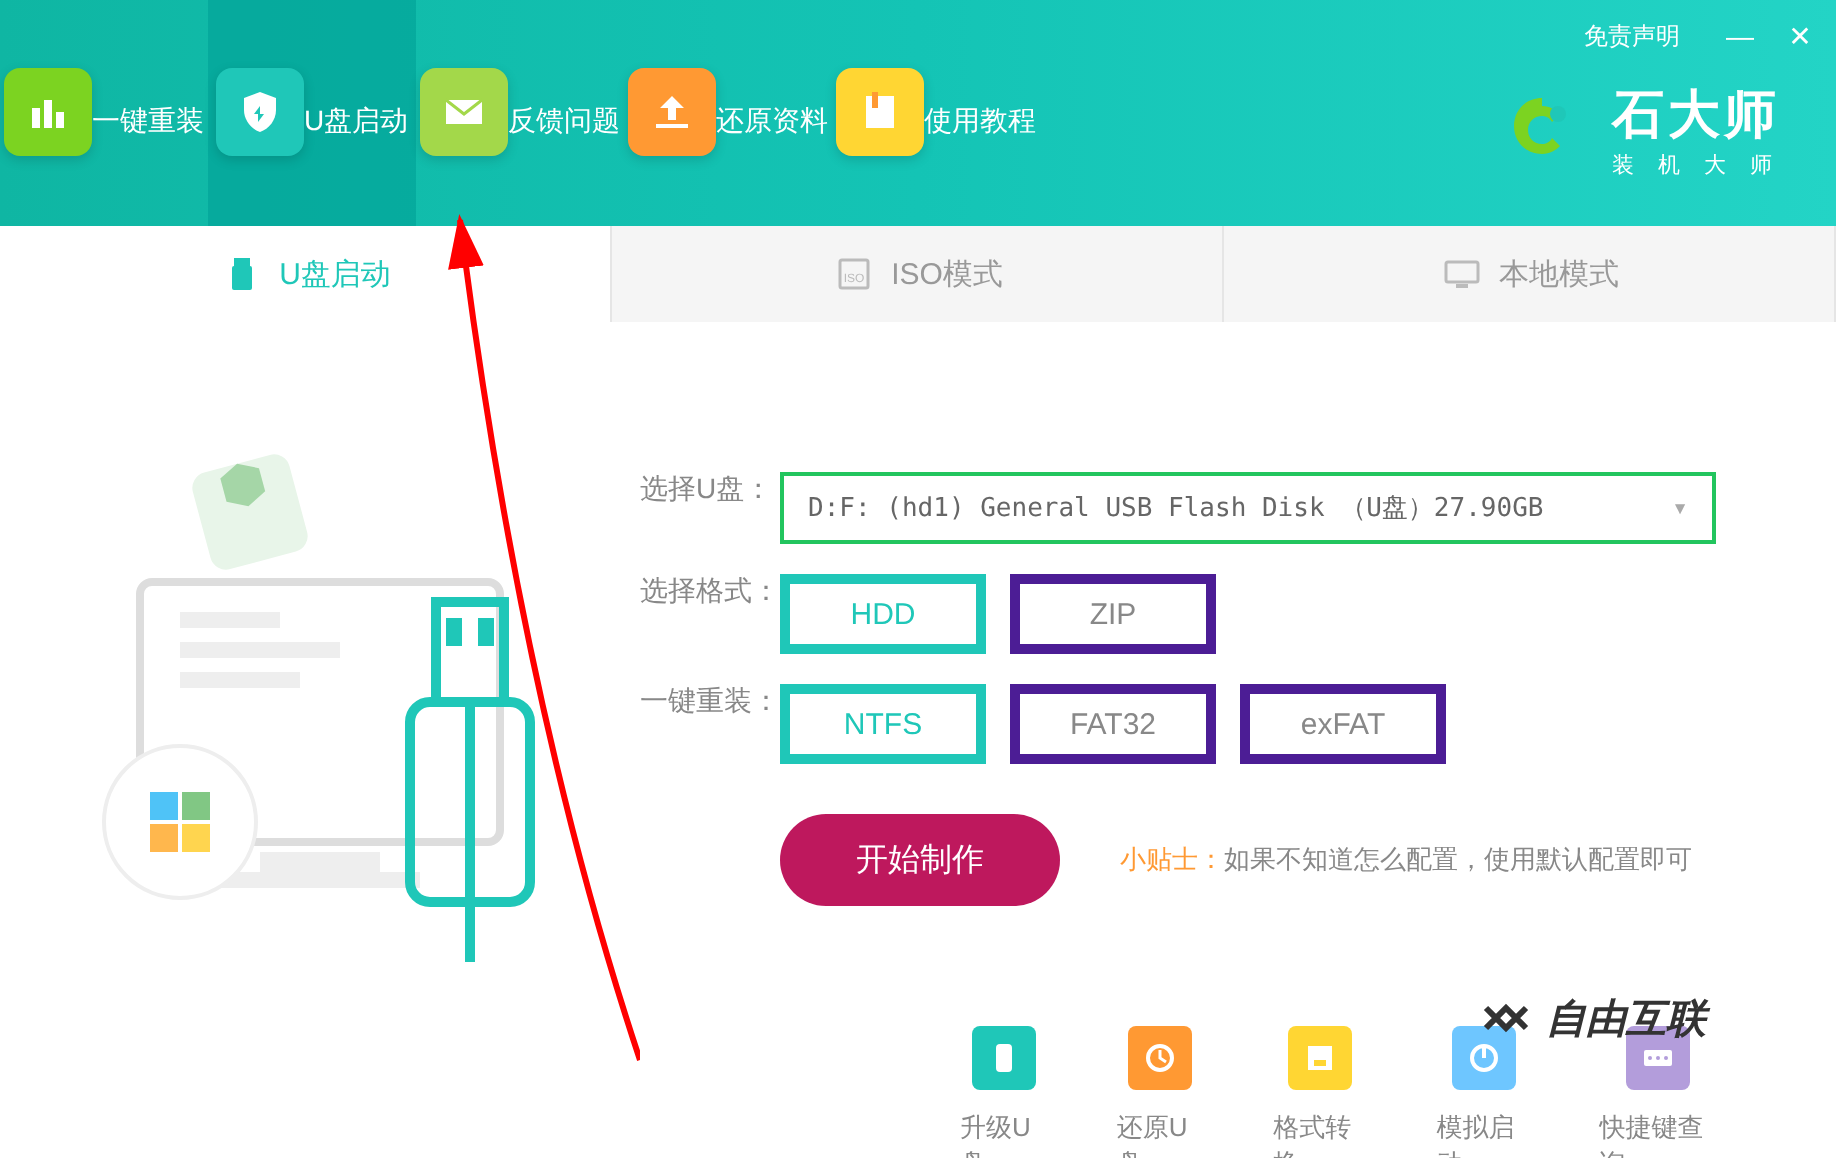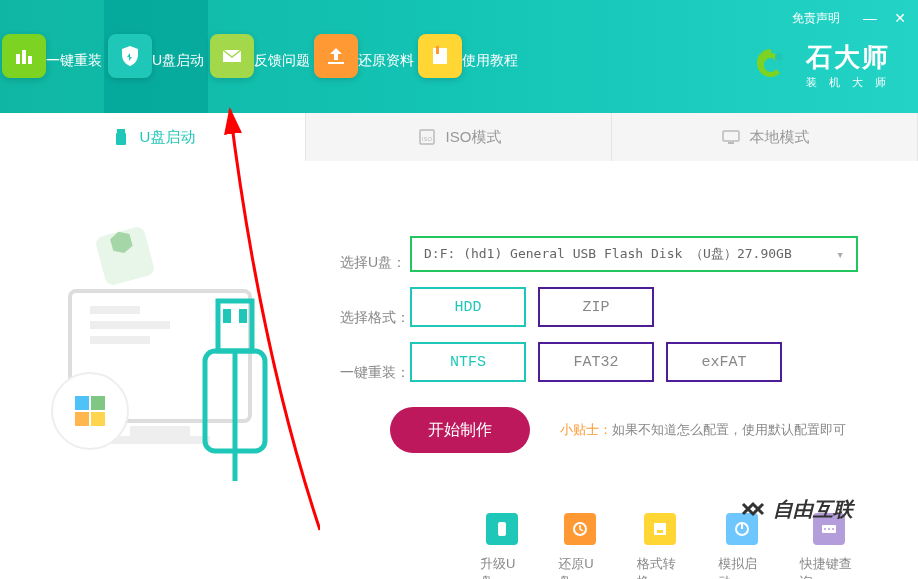--- a/index.html
+++ b/index.html
@@ -144,23 +144,22 @@
       position: absolute;
       top: 20px;
       left: 40px;
     }
     .form-area {
       flex: 1;
       padding: 75px 60px 0 14px;
     }
     .form-row {
       display: flex;
-      align-items: flex-end;
+      align-items: flex-start;
       margin-bottom: 15px;
-      margin-left: 20px;
     }
     .form-label {
       width: 70px;
       color: #888;
       font-size: 14px;
       text-align: left;
     }
     .select-box {
       flex: 1;
       height: 36px;
@@ -177,31 +176,30 @@
     .select-arrow {
       position: absolute;
       right: 12px;
       color: #aaa;
     }
     .option-group {
       display: flex;
       gap: 12px;
     }
     .option-btn {
-      width: 116px;
+      width: 103px;
       height: 40px;
-      border: 2px solid #4c1d95;
+      border: 5px solid #4c1d95;
       background: #fff;
       display: flex;
       align-items: center;
       justify-content: center;
       font-size: 15px;
       cursor: pointer;
       color: #888;
-      font-family: Liberation Mono, monospace;
     }
     .option-btn.selected {
       border-color: #1fc7b8;
       color: #1fc7b8;
     }
     .action-row {
       display: flex;
       align-items: center;
       margin-top: 25px;
       margin-left: 70px;

